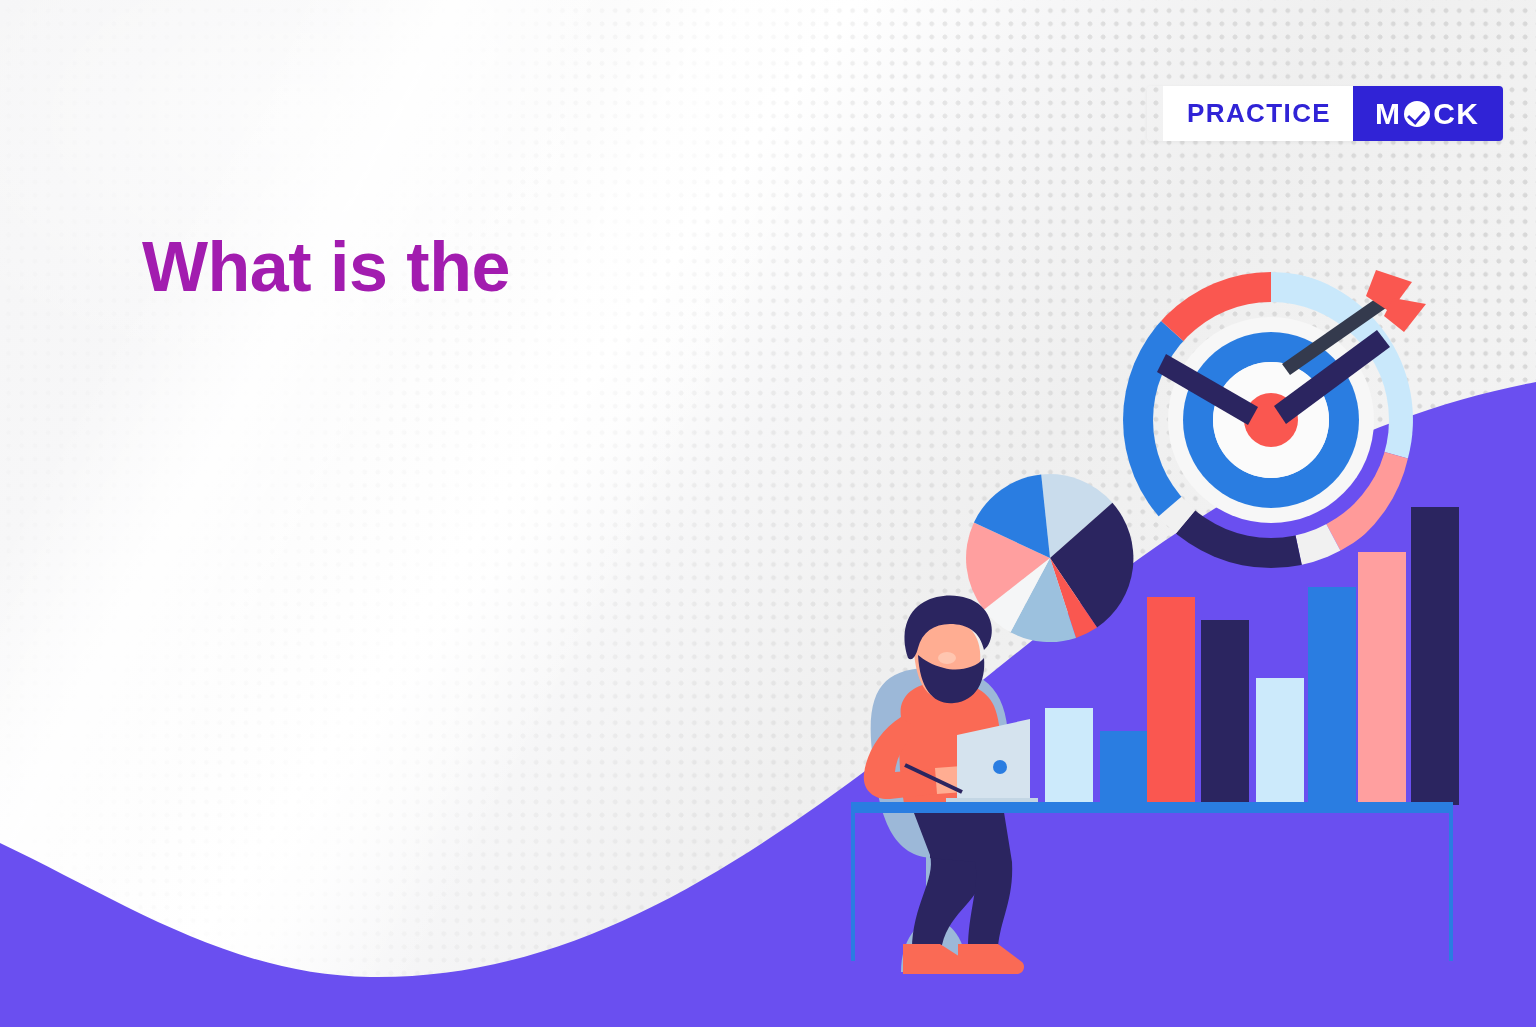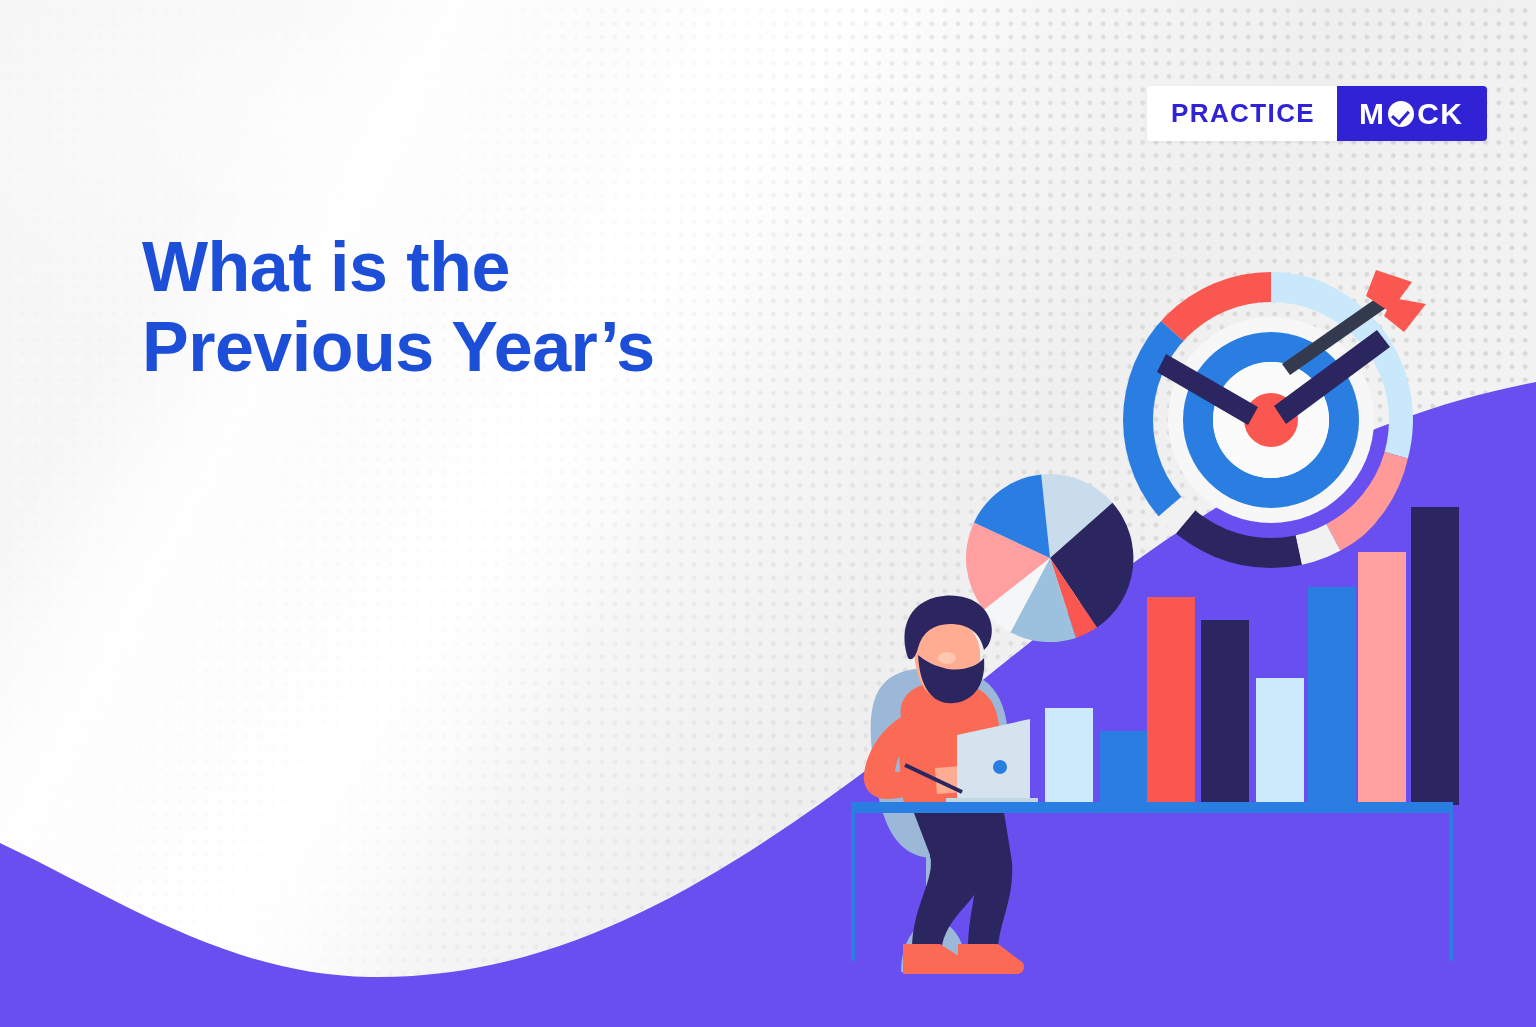--- a/index.html
+++ b/index.html
@@ -51,21 +51,21 @@
     position:absolute; left:1147px; top:86px;
     display:flex; align-items:stretch;
     border-radius:4px; overflow:hidden;
     box-shadow:0 1px 4px rgba(0,0,0,.05);
   }
   .logo-practice {
     background:#ffffff;
     color:#3023d6;
     font-size:26px; font-weight:bold; letter-spacing:1.4px;
     padding:12px 22px 12px 24px;
-    display:flex; align-items:center;
+    display:flex; align-items:center;margin-left:16px;
   }
   .logo-mock {
     background:#3023d6;
     color:#ffffff;
     font-size:30px; font-weight:bold; letter-spacing:1.2px;
     padding:10px 24px 10px 22px;
     display:flex; align-items:center; gap:1px;
   }
   .logo-mock .o-check {
     position:relative; display:inline-block;
@@ -75,21 +75,21 @@
   .logo-mock .o-check::after {
     content:""; position:absolute;
     left:7px; top:6px; width:8px; height:13px;
     border:solid #3023d6; border-width:0 3.4px 3.4px 0;
     transform:rotate(42deg);
   }
 
   
   .headline {
     position:absolute; left:142px; top:228px;
-    color:#1d4ed8;
+    color:#a21caf;
     font-size:70px; font-weight:bold;
     line-height:1.14; letter-spacing:-0.5px;
     width:760px;
   }
   .headline .line { display:block; white-space:nowrap; }
 
   svg.art { position:absolute; left:0; top:0; width:1536px; height:1027px; }
 </style>
 </head>
 <body>
@@ -257,16 +257,15 @@
     <span class="logo-practice">PRACTICE</span>
     <span class="logo-mock">
       <span>M</span>
       <span class="o-check"></span>
       <span>CK</span>
     </span>
   </div>
 
   <h1 class="headline">
     <span class="line">What is the</span>
-    <span class="line">Previous Year’s</span>
   </h1>
 
 </div>
 
 </body></html>

